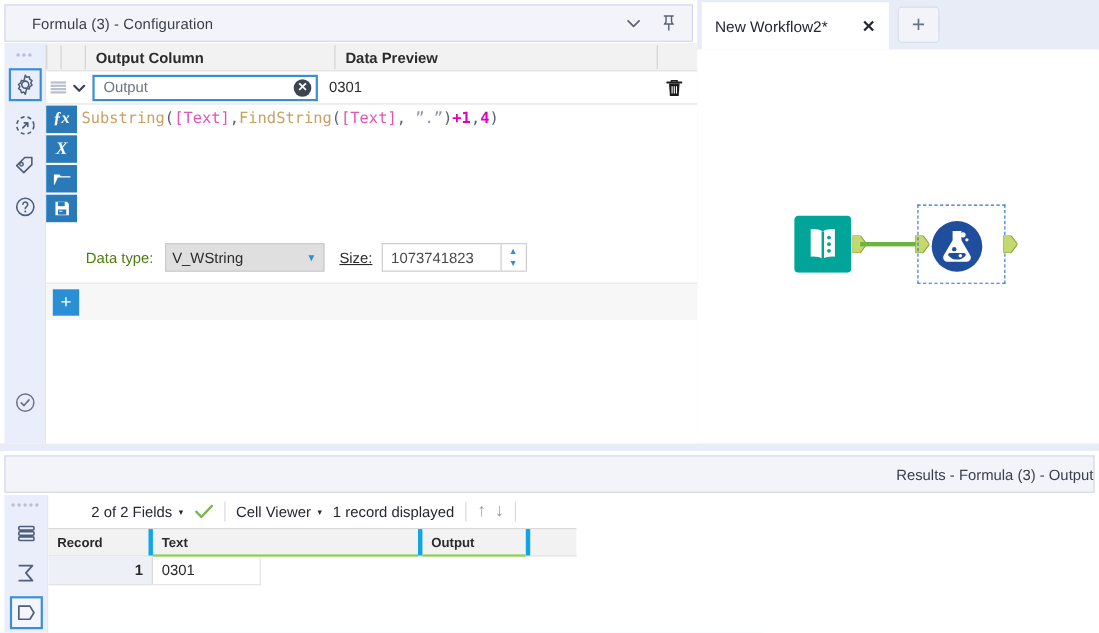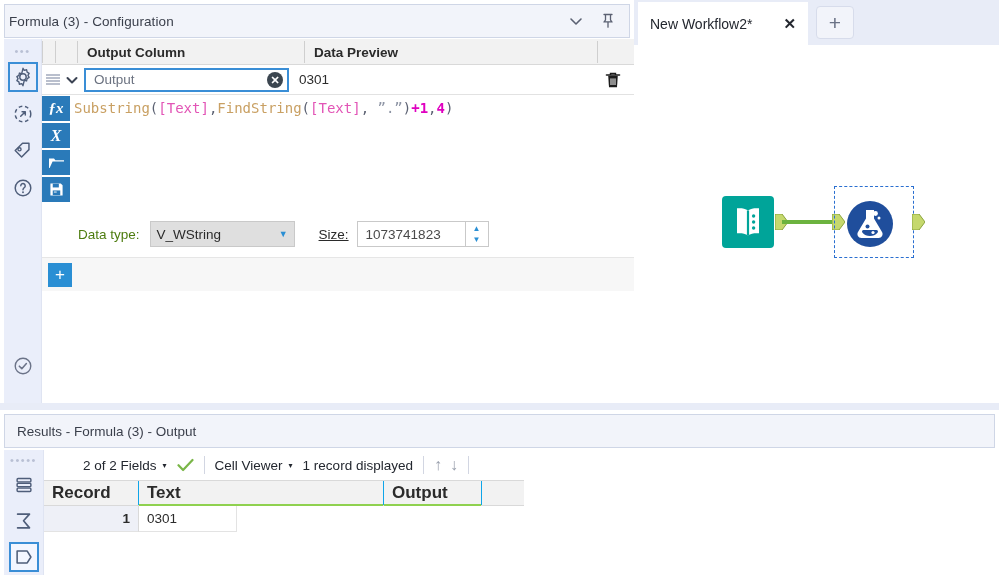--- a/index.html
+++ b/index.html
@@ -18,21 +18,21 @@
   #config-panel {
     position: absolute; left: 0; top: 0; width: 634px; height: 403px;
     background: #ffffff;
   }
   #config-header {
     position: absolute; left: 4px; top: 4px; width: 626px; height: 34px;
     background: #f2f4fa; border: 1px solid #cfd6e6;
     display: flex; align-items: center;
   }
   #config-title {
-    margin-left: 4px; font-size: 13.5px; color: #3a3f4b; letter-spacing: .1px;
+    margin-left: 24px; font-size: 13.5px; color: #3a3f4b; letter-spacing: .1px;
   }
   #config-header-actions { margin-left: auto; display: flex; align-items:center; gap: 14px; margin-right: 12px; }
   .hdr-ico { width: 18px; height: 18px; display:block; color:#5b6172; }
 
   
   #config-rail {
     position: absolute; left: 4px; top: 39px; width: 38px; height: 364px;
     background: #eaeefa; border-right: 1px solid #dfe4f2;
     display: flex; flex-direction: column; align-items: center;
   }
@@ -70,21 +70,21 @@
   .fld { color:#e255b6; }
   .punc { color:#5b6172; }
   .str { color:#8d94a4; }
   .num { color:#e000c0; font-weight:bold; }
 
   
   #dtype-row { position:absolute; left:36px; top:180px; width:520px; height:30px; display:flex; align-items:center; }
   .dt-label { font-size:13.5px; color:#4d7c0f; }
   .dt-select { margin-left:10px; width:145px; height:26px; background:#dfdfdf; border:1px solid #c9c9c9; display:flex; align-items:center; padding:0 6px; font-size:13.5px; color:#2b2b2b; }
   .dt-caret { margin-left:auto; color:#2a8fd4; font-size:9px; }
-  .sz-label { margin-left:24px; font-size:13.5px; color:#2b2b2b;text-decoration:underline; }
+  .sz-label { margin-left:14px; font-size:13.5px; color:#2b2b2b;text-decoration:underline; }
   .sz-box { margin-left:8px; width:108px; height:26px; background:#fff; border:1px solid #c9c9c9; border-right:none; display:flex; align-items:center; padding-left:8px; font-size:13.5px; color:#4a4a4a; }
   .sz-spin { width:24px; height:26px; border:1px solid #c9c9c9; background:#fff; display:flex; flex-direction:column; align-items:center; justify-content:center; gap:2px; color:#2a8fd4; font-size:8px; }
 
   #add-row { position:absolute; left:0; top:218px; width:592px; height:34px; background:#f7f7f7; border-top:1px solid #e6e6e6; display:flex; align-items:center; }
   .add-btn { margin-left:6px; width:24px; height:24px; background:#2a8fd4; color:#fff; display:flex; align-items:center; justify-content:center; font-size:17px; line-height:1; cursor:pointer; }
   #grid-rest { position:absolute; left:0; top:252px; width:592px; height:112px; background:#fff; }
 
   
   #canvas-panel { position:absolute; left:634px; top:0; width:365px; height:403px; background:#f1f3fb; }
   #tabstrip { position:absolute; left:0; top:0; width:365px; height:45px; background:#e8ecf7; }
@@ -102,38 +102,38 @@
   #node-formula { position:absolute; left:212px; top:155px; width:48px; height:48px; }
   #annotation {
     position:absolute; left:200px; top:213px; width:136px; height:88px;
     background:#ffffff; border:1px solid #9aa0ad;
     font-size:12.5px; line-height:17px; color:#3a3f4b; padding:4px 5px;
     font-family:"Liberation Sans", sans-serif;
   }
 
   
   #results-panel { position:absolute; left:0; top:410px; width:999px; height:165px; background:#ffffff; }
-  #results-header { position:absolute; left:4px; top:4px; width:991px; height:34px; background:#f2f4fa; border:1px solid #cfd6e6; display:flex; align-items:center; }
+  #results-header { position:absolute; left:4px; top:4px; width:991px; height:34px; background:#f2f4fa; border:1px solid #cfd6e6; display:flex; align-items:center;justify-content:flex-end; }
   #results-title { margin-left:12px; font-size:13.5px; color:#3a3f4b; }
 
   #results-rail { position:absolute; left:4px; top:40px; width:40px; height:135px; background:#eaeefa; border-right:1px solid #dfe4f2; display:flex; flex-direction:column; align-items:center; }
   .rr-ico { width:30px; height:30px; margin-top:6px; display:flex; align-items:center; justify-content:center; color:#5b6a86; }
   .rr-ico.sel { border:2px solid #3a8ed6; background:#f3f6ff; }
 
   #results-body { position:absolute; left:44px; top:40px; width:955px; height:135px; background:#ffffff; }
   #results-toolbar { position:absolute; left:0; top:0; width:955px; height:30px; display:flex; align-items:center; font-size:13.5px; color:#23272f;margin-left:33px; }
   .tb-item { display:flex; align-items:center; }
   .tb-caret { margin-left:6px; font-size:8px; color:#23272f; }
   .tb-divider { width:1px; height:18px; background:#d2d6e2; margin:0 10px; }
   .tb-check { color:#7ab648; font-size:16px; margin-left:10px; }
   .tb-arrow { color:#9aa0ad; font-size:16px; margin-left:8px; }
 
   #results-table { position:absolute; left:0; top:30px; width:480px; }
   .rt-head { display:flex; height:26px; background:#f2f2f2; border-top:1px solid #d9d9d9; border-bottom:1px solid #d9d9d9; }
-  .rt-th { display:flex; align-items:center; font-size:17px; font-weight:bold; color:#2b2b2b; padding-left:8px; border-right:1px solid #0ea5e9; position:relative; }
+  .rt-th { display:flex; align-items:center; font-size:12px; font-weight:bold; color:#2b2b2b; padding-left:8px; border-right:4px solid #0ea5e9; position:relative; }
   .rt-th.under::after { content:""; position:absolute; left:0; right:0; bottom:-1px; height:2px; background:#8fd14f; }
   .rt-row { display:flex; height:26px; background:#fff; }
   .rt-td { display:flex; align-items:center; font-size:13.5px; color:#2b2b2b; padding-left:8px; border-right:1px solid #e3e3e3; border-bottom:1px solid #e3e3e3; }
   .rt-td.num { justify-content:flex-end; padding-right:8px; background:#eef0f7; border-right:1px solid #d9d9d9; }
   .c-rec { width:95px; } .c-txt { width:245px;text-align:center; } .c-out { width:98px; }
 
   svg { display:block; }
 </style>
 </head>
 <body>

